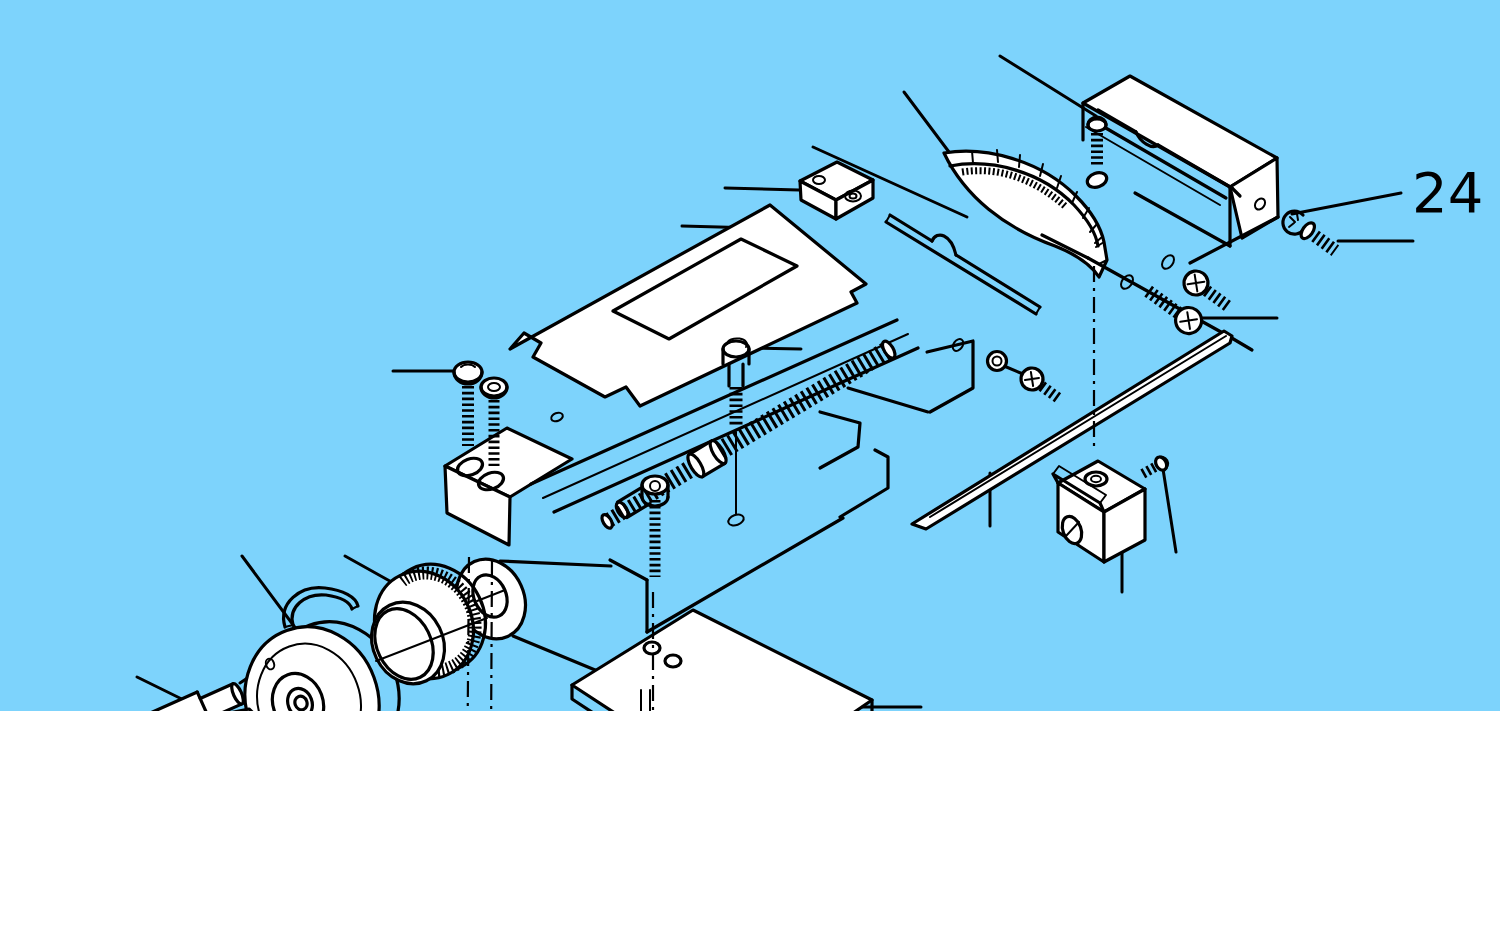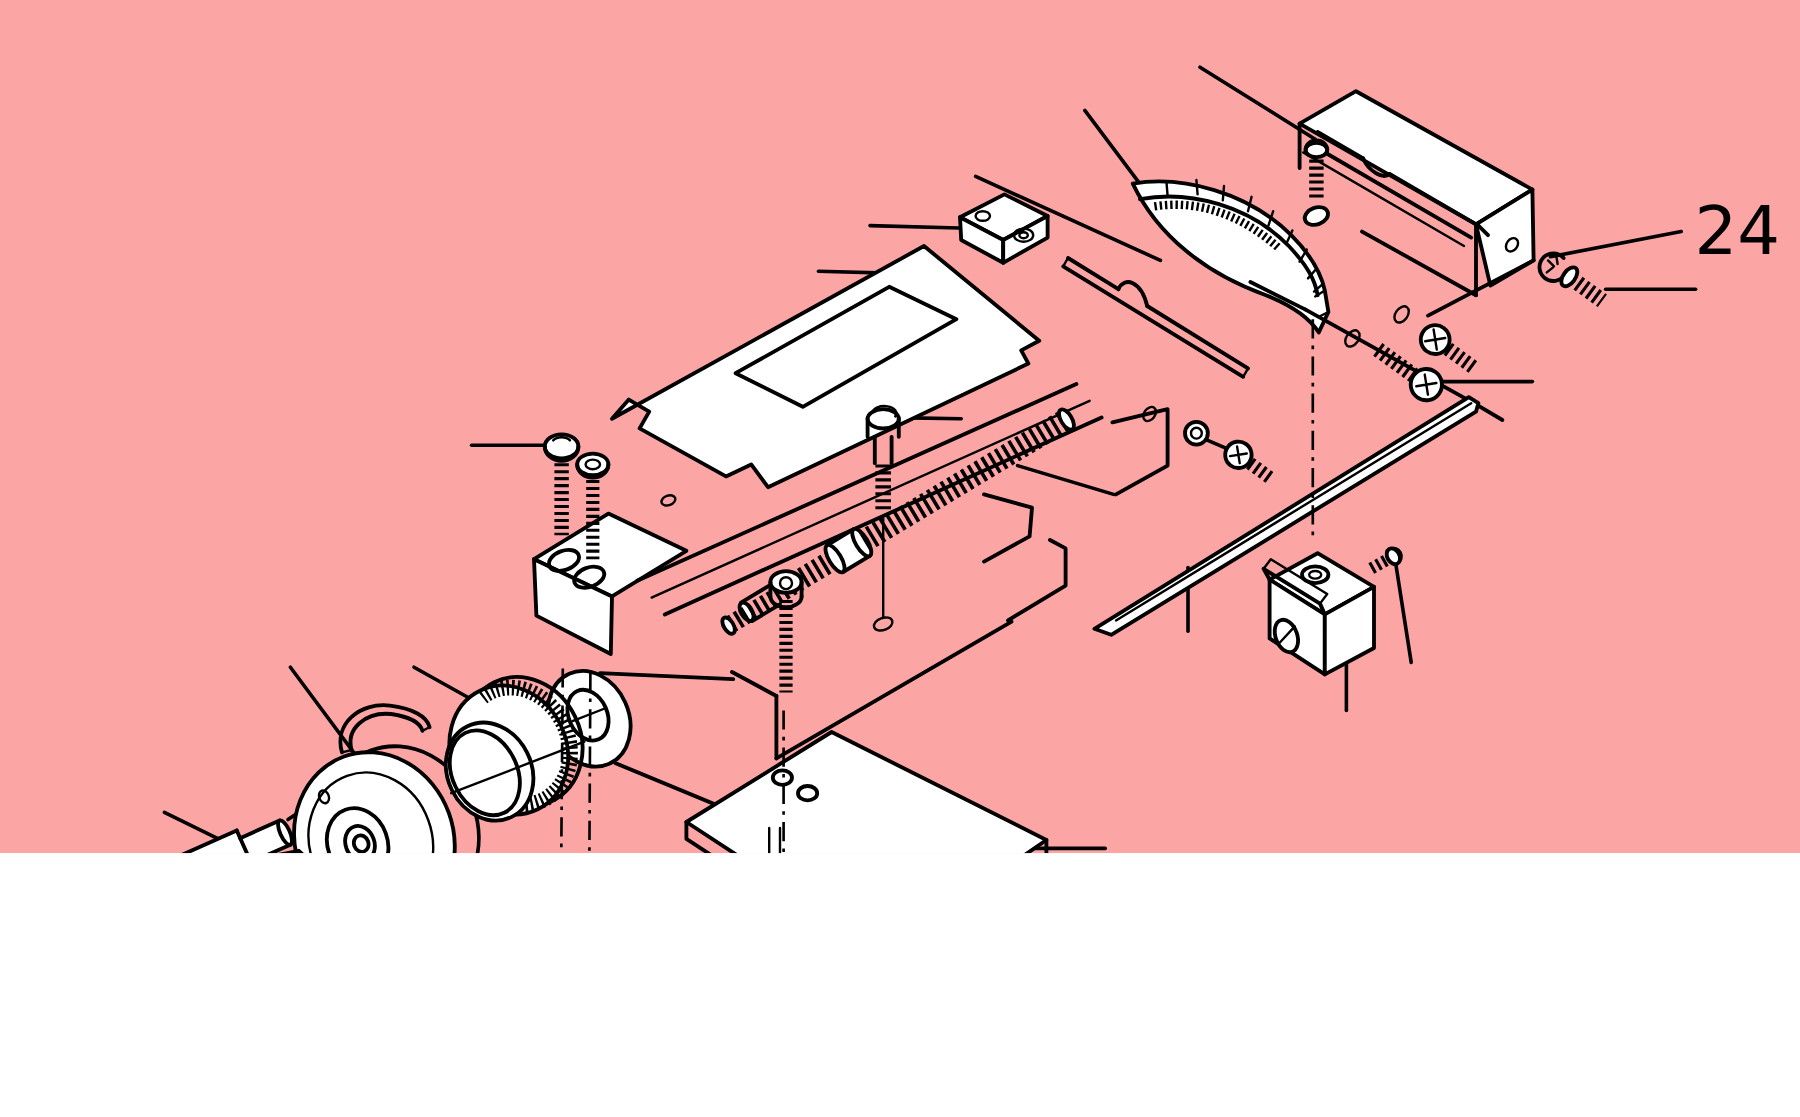--- a/index.html
+++ b/index.html
@@ -1,16 +1,16 @@
 <!DOCTYPE html>
 <html><head>
 <meta charset="utf-8">
 <style>
   html,body{margin:0;padding:0;background:#fff;}
-  #stage{position:relative;width:1500px;height:711px;background:#fca5a5;overflow:hidden;
+  #stage{position:relative;width:1500px;height:711px;background:#7dd3fc;overflow:hidden;
          font-family:"DejaVu Sans",sans-serif;}
   svg{display:block}
   .s  {stroke:#000;stroke-width:3.2;fill:none;stroke-linecap:round;stroke-linejoin:round;}
   .sw {stroke:#000;stroke-width:3.2;fill:#fff;stroke-linecap:round;stroke-linejoin:round;}
   .t  {stroke-width:2;}
   .th {fill:none;stroke:#000;stroke-linecap:butt;}
   .dd {stroke:#000;stroke-width:2.2;fill:none;stroke-dasharray:16 6 3 6;}
   .callout-label{font-family:"DejaVu Sans",sans-serif;font-size:56px;fill:#000;}
 </style>
 </head>

